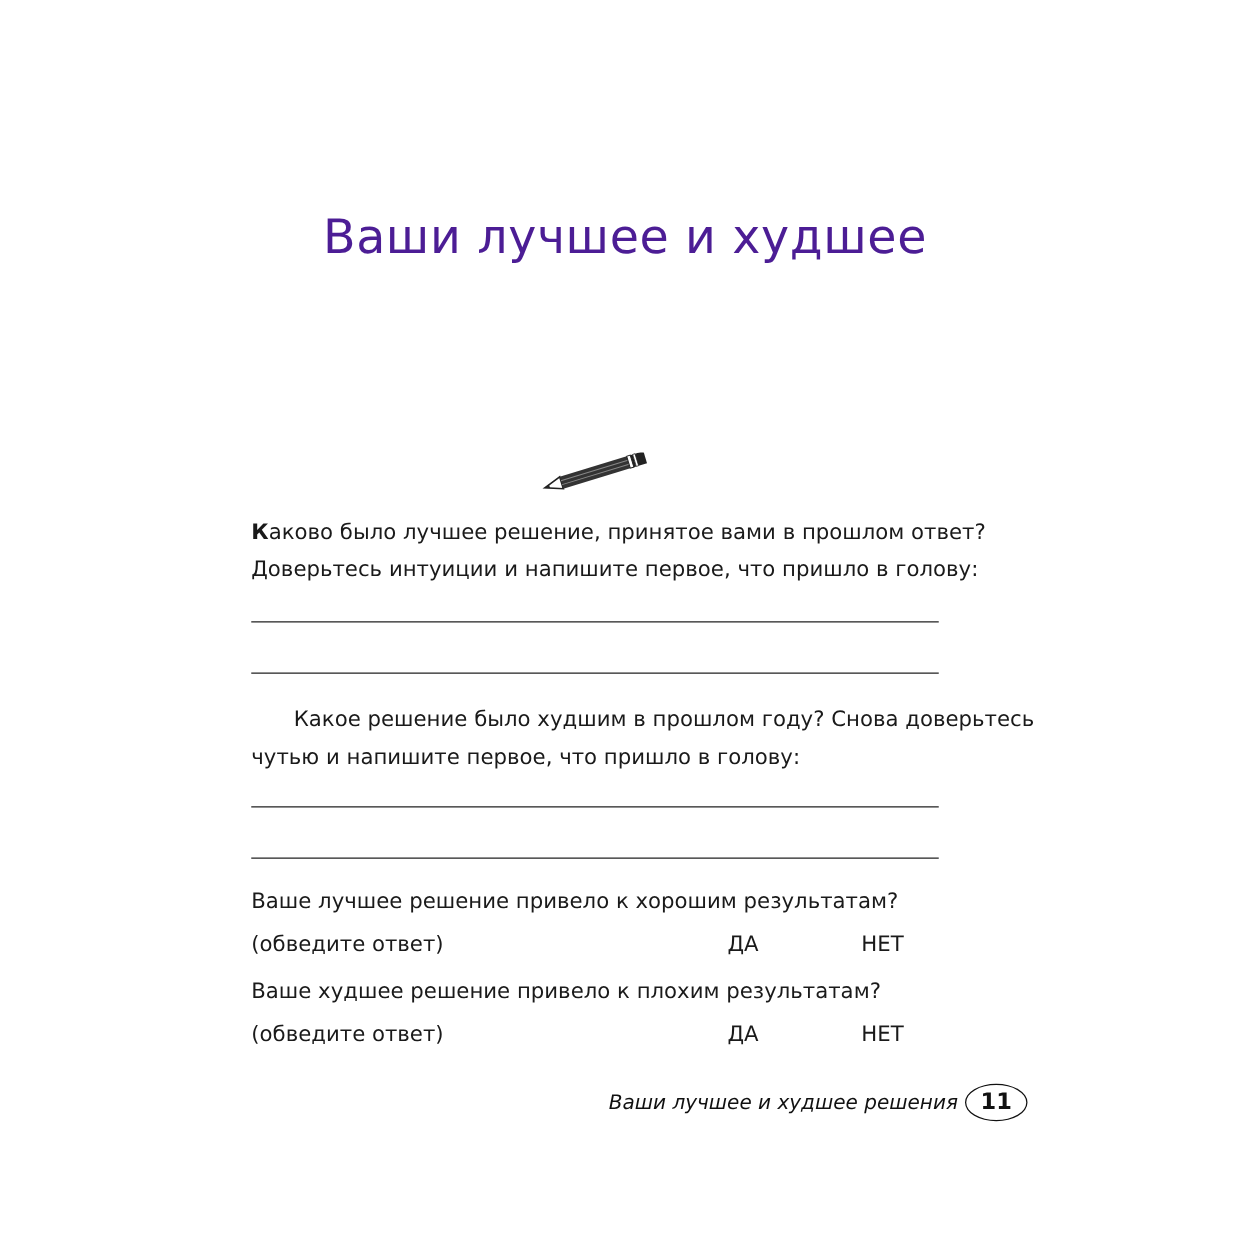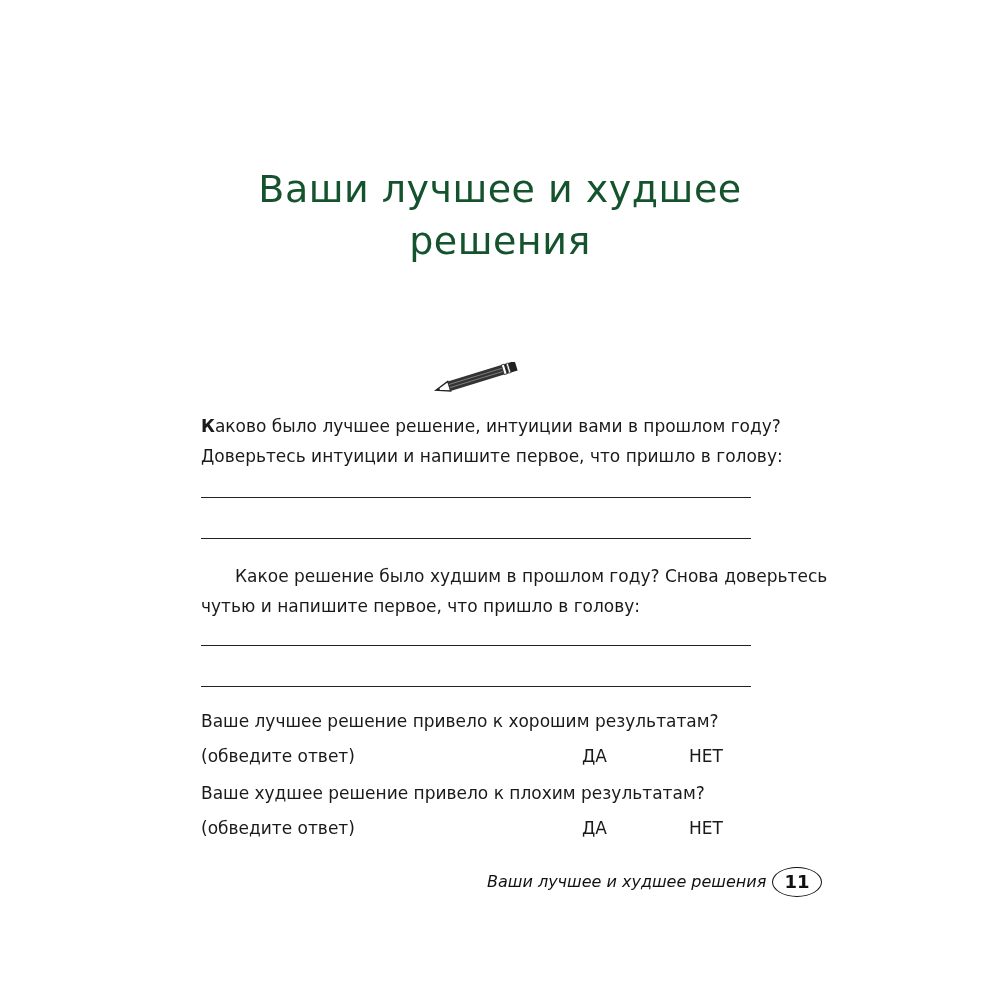--- a/index.html
+++ b/index.html
@@ -19,21 +19,21 @@
       position: absolute;
       left: 0;
       width: 1000px;
       top: 163px;
       text-align: center;
       font-family: "DejaVu Sans", sans-serif;
       font-size: 38px;
       line-height: 52px;
       font-weight: 500;
       letter-spacing: 0.5px;
-      color: #14532d;
+      color: #4c1d95;
     }
     .pencil {
       position: absolute;
       left: 430px;
       top: 362px;
       width: 92px;
       height: 32px;
     }
     .body-text {
       position: absolute;
@@ -80,39 +80,38 @@
       font-size: 18px;
       font-weight: bold;
       color: #111111;
     }
   </style>
 </head>
 <body>
 
 <h1 class="page-title" style="margin:0;">
   <span>Ваши лучшее и худшее</span><br>
-  <span>решения</span>
 </h1>
 
 <svg class="pencil" viewBox="0 0 92 32" xmlns="http://www.w3.org/2000/svg">
   <g transform="rotate(-17 46 16)">
     <polygon points="4,16 18,11 18,21" fill="#ffffff" stroke="#222" stroke-width="1.3"></polygon>
     <polygon points="4,16 8,14.6 8,17.4" fill="#222"></polygon>
     <rect x="18" y="11" width="56" height="10" fill="#333"></rect>
     <line x1="18" y1="14.3" x2="74" y2="14.3" stroke="#888" stroke-width="0.8"></line>
     <line x1="18" y1="17.6" x2="74" y2="17.6" stroke="#888" stroke-width="0.8"></line>
     <rect x="74" y="11" width="3" height="10" fill="#ffffff" stroke="#222" stroke-width="0.8"></rect>
     <rect x="77" y="11" width="2" height="10" fill="#222"></rect>
     <rect x="79" y="11" width="2" height="10" fill="#ffffff" stroke="#222" stroke-width="0.6"></rect>
     <rect x="81" y="11" width="7" height="10" fill="#222"></rect>
   </g>
 </svg>
 
 <div class="body-text" style="top:416px;">
-  <span class="dropcap">К</span><span>аково было лучшее решение, интуиции вами в прошлом году?</span>
+  <span class="dropcap">К</span><span>аково было лучшее решение, принятое вами в прошлом ответ?</span>
 </div>
 <div class="body-text" style="top:446px;text-align:right;">Доверьтесь интуиции и напишите первое, что пришло в голову:</div>
 <div class="write-line" style="top:497px;"></div>
 <div class="write-line" style="top:538px;"></div>
 
 <div class="body-text" style="top:566px;margin-left:34px;">Какое решение было худшим в прошлом году? Снова доверьтесь</div>
 <div class="body-text" style="top:596px;">чутью и напишите первое, что пришло в голову:</div>
 <div class="write-line" style="top:645px;"></div>
 <div class="write-line" style="top:686px;"></div>
 

